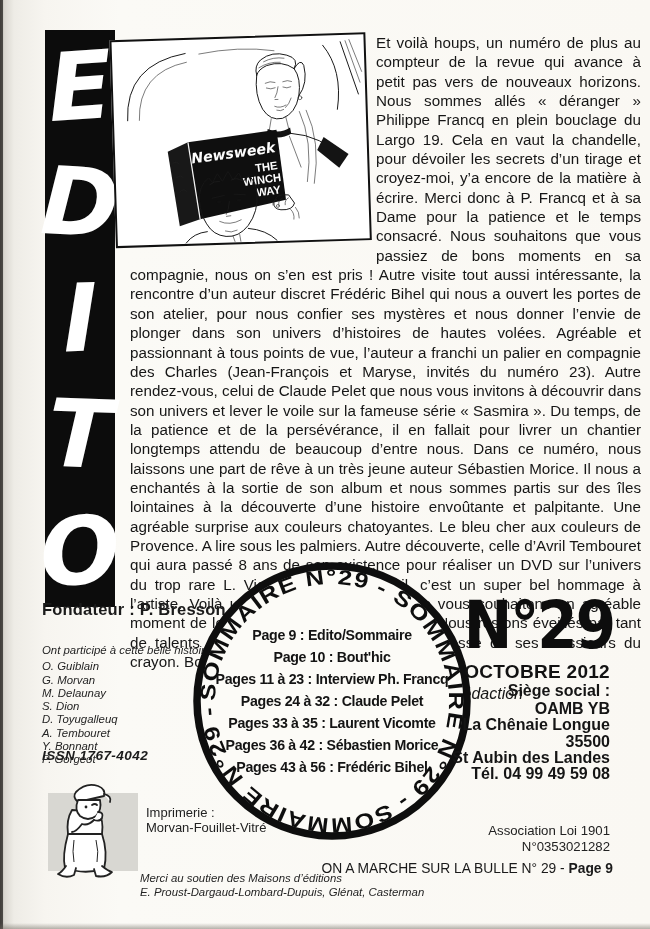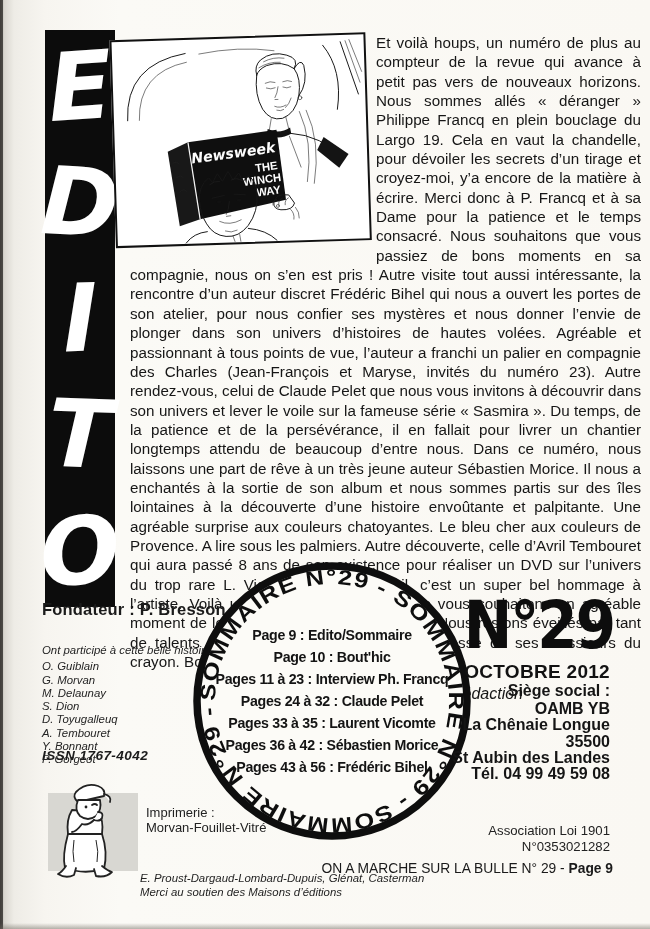--- a/index.html
+++ b/index.html
@@ -162,22 +162,22 @@
     </g>
     <path d="M46,64 q-2,12 0,22 M68,64 q3,12 1,22" stroke="#222" stroke-width="1" fill="none"></path>
   </svg>
 
   <div class="printer">
     <div>Imprimerie :</div>
     <div>Morvan-Fouillet-Vitré</div>
   </div>
 
   <div class="thanks">
+    <div>Merci au soutien des Maisons d’éditions</div>
     <div>E. Proust-Dargaud-Lombard-Dupuis, Glénat, Casterman</div>
-    <div>Merci au soutien des Maisons d’éditions</div>
   </div>
 
   <svg class="stamp" viewBox="-146 -146 292 292">
     <circle cx="0" cy="0" r="135" fill="#fcfbf7" stroke="#0e0e0e" stroke-width="7.5"></circle>
     <defs>
       <path id="ringPath" d="M -117,0 A 117,117 0 1,1 117,0 A 117,117 0 1,1 -117,0" fill="none"></path>
     </defs>
     <text font-family="Liberation Sans, sans-serif" font-size="21" font-weight="bold" fill="#0e0e0e" letter-spacing="1">
       <textPath href="#ringPath" xlink:href="#ringPath" textLength="730" lengthAdjust="spacingAndGlyphs">SOMMAIRE N°29 - SOMMAIRE N°29 - SOMMAIRE N°29 - </textPath>
     </text>

